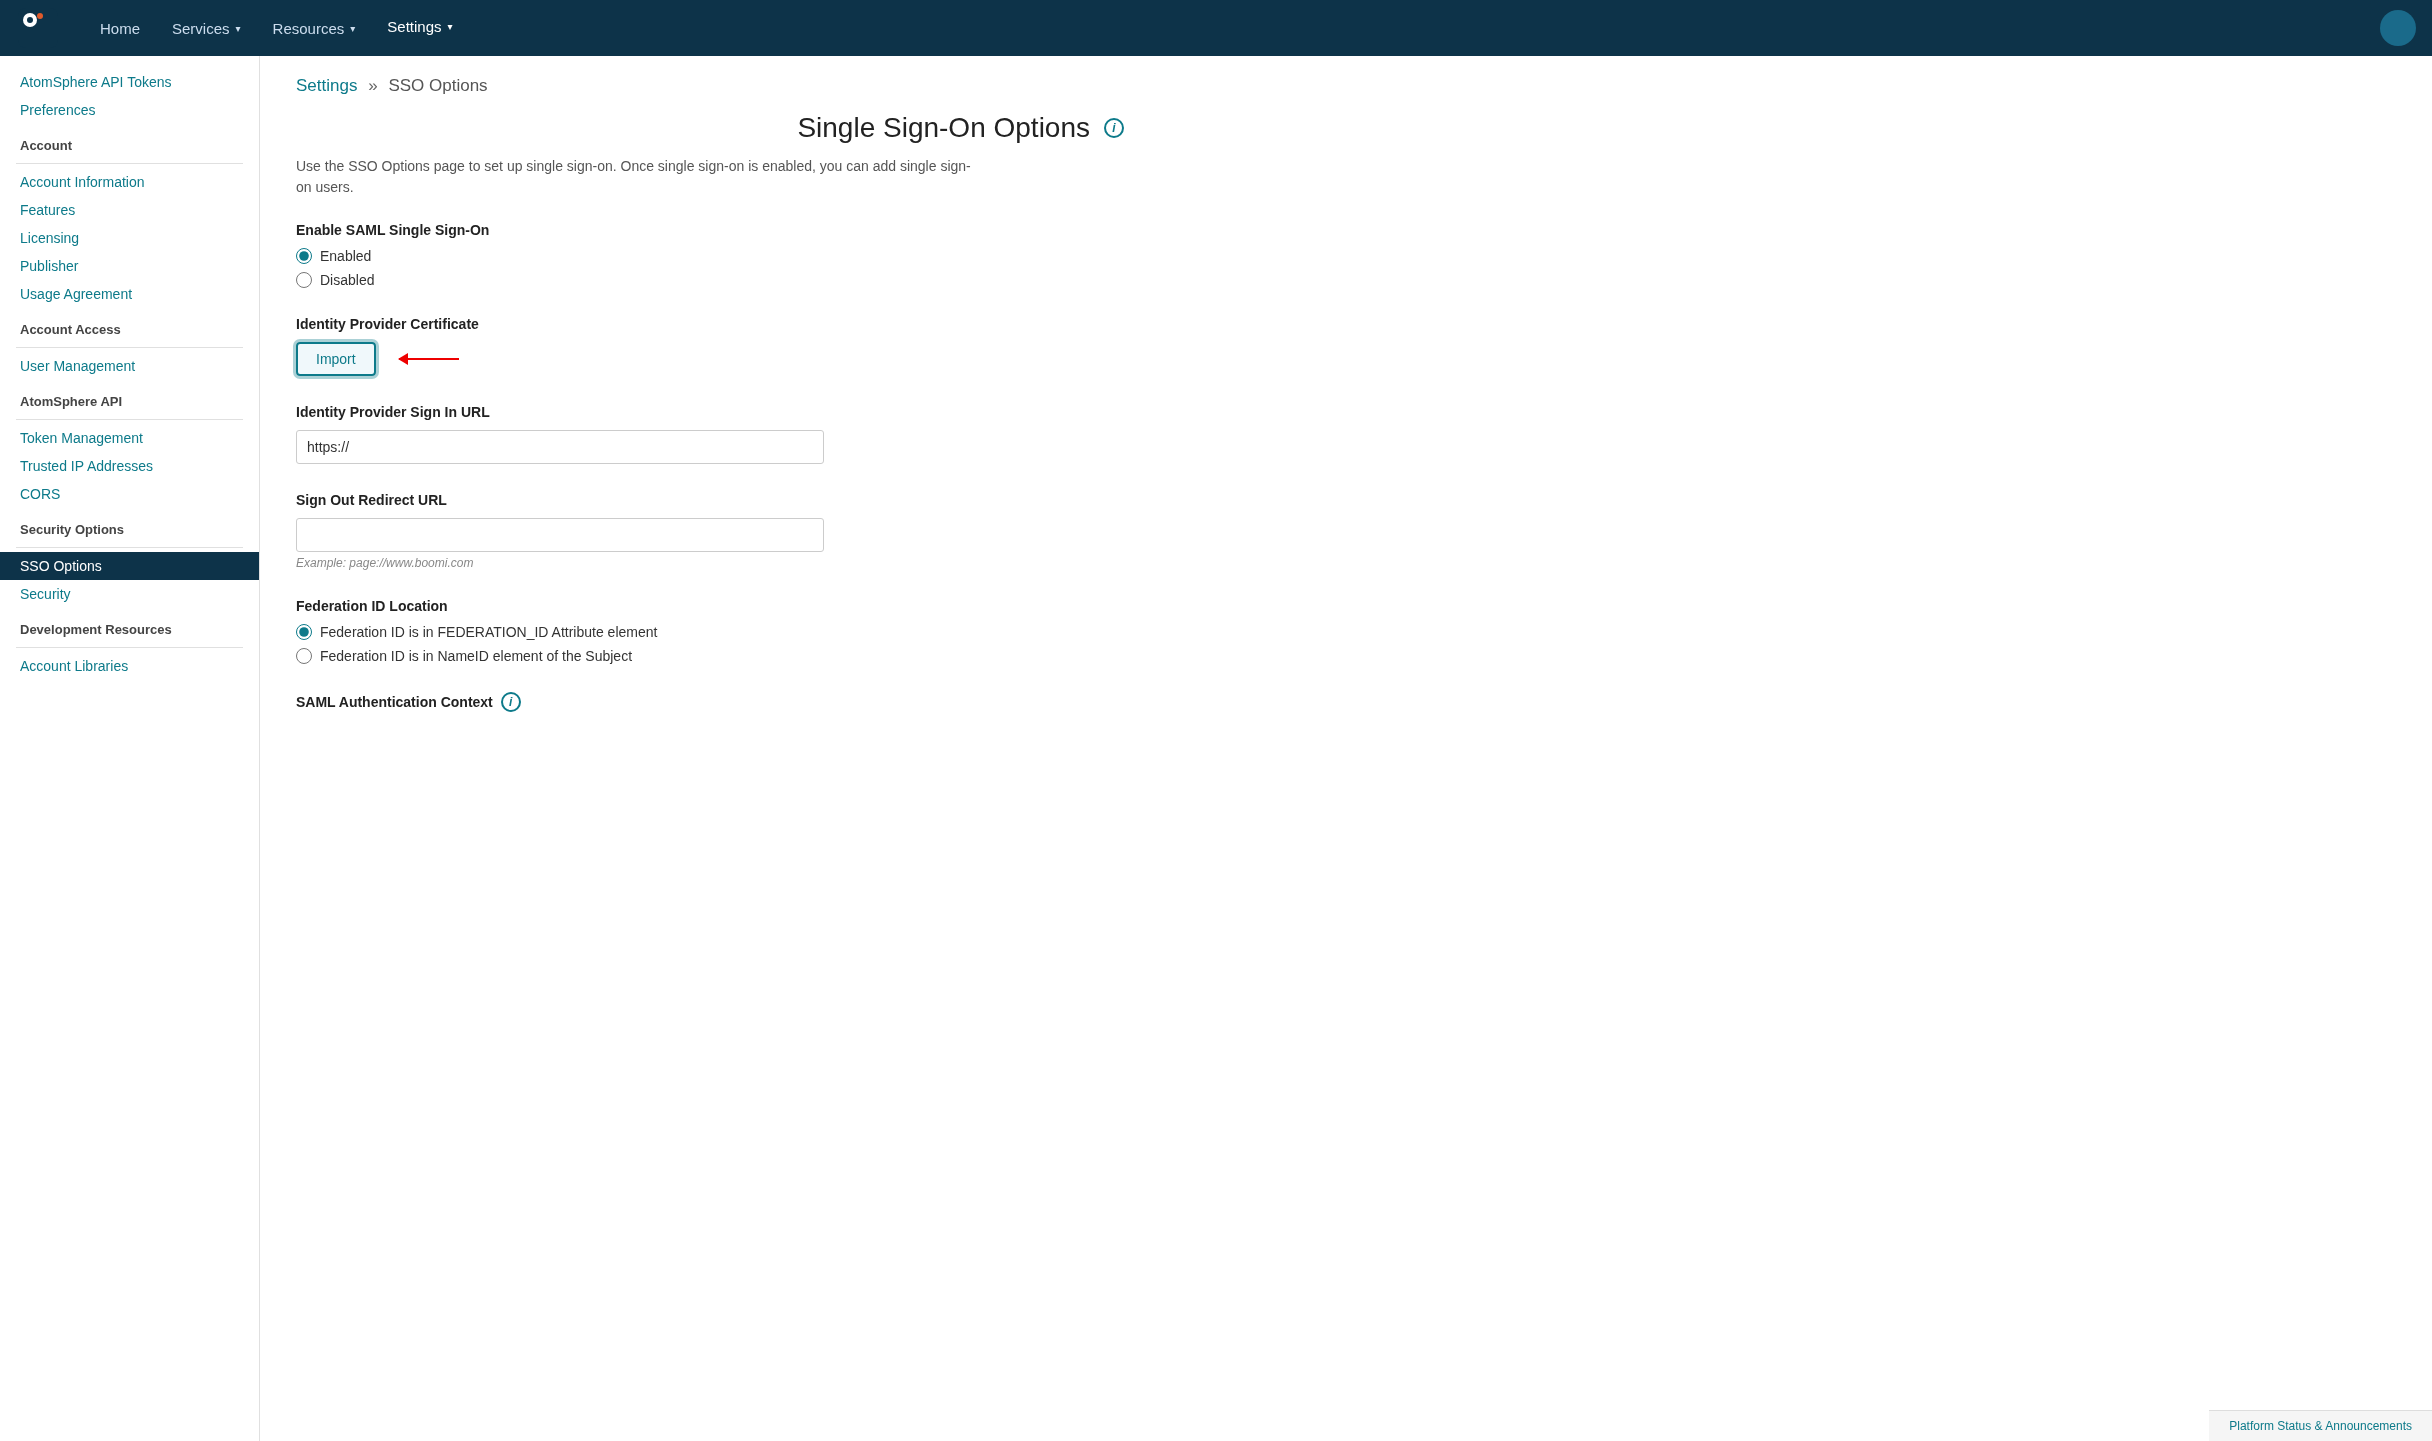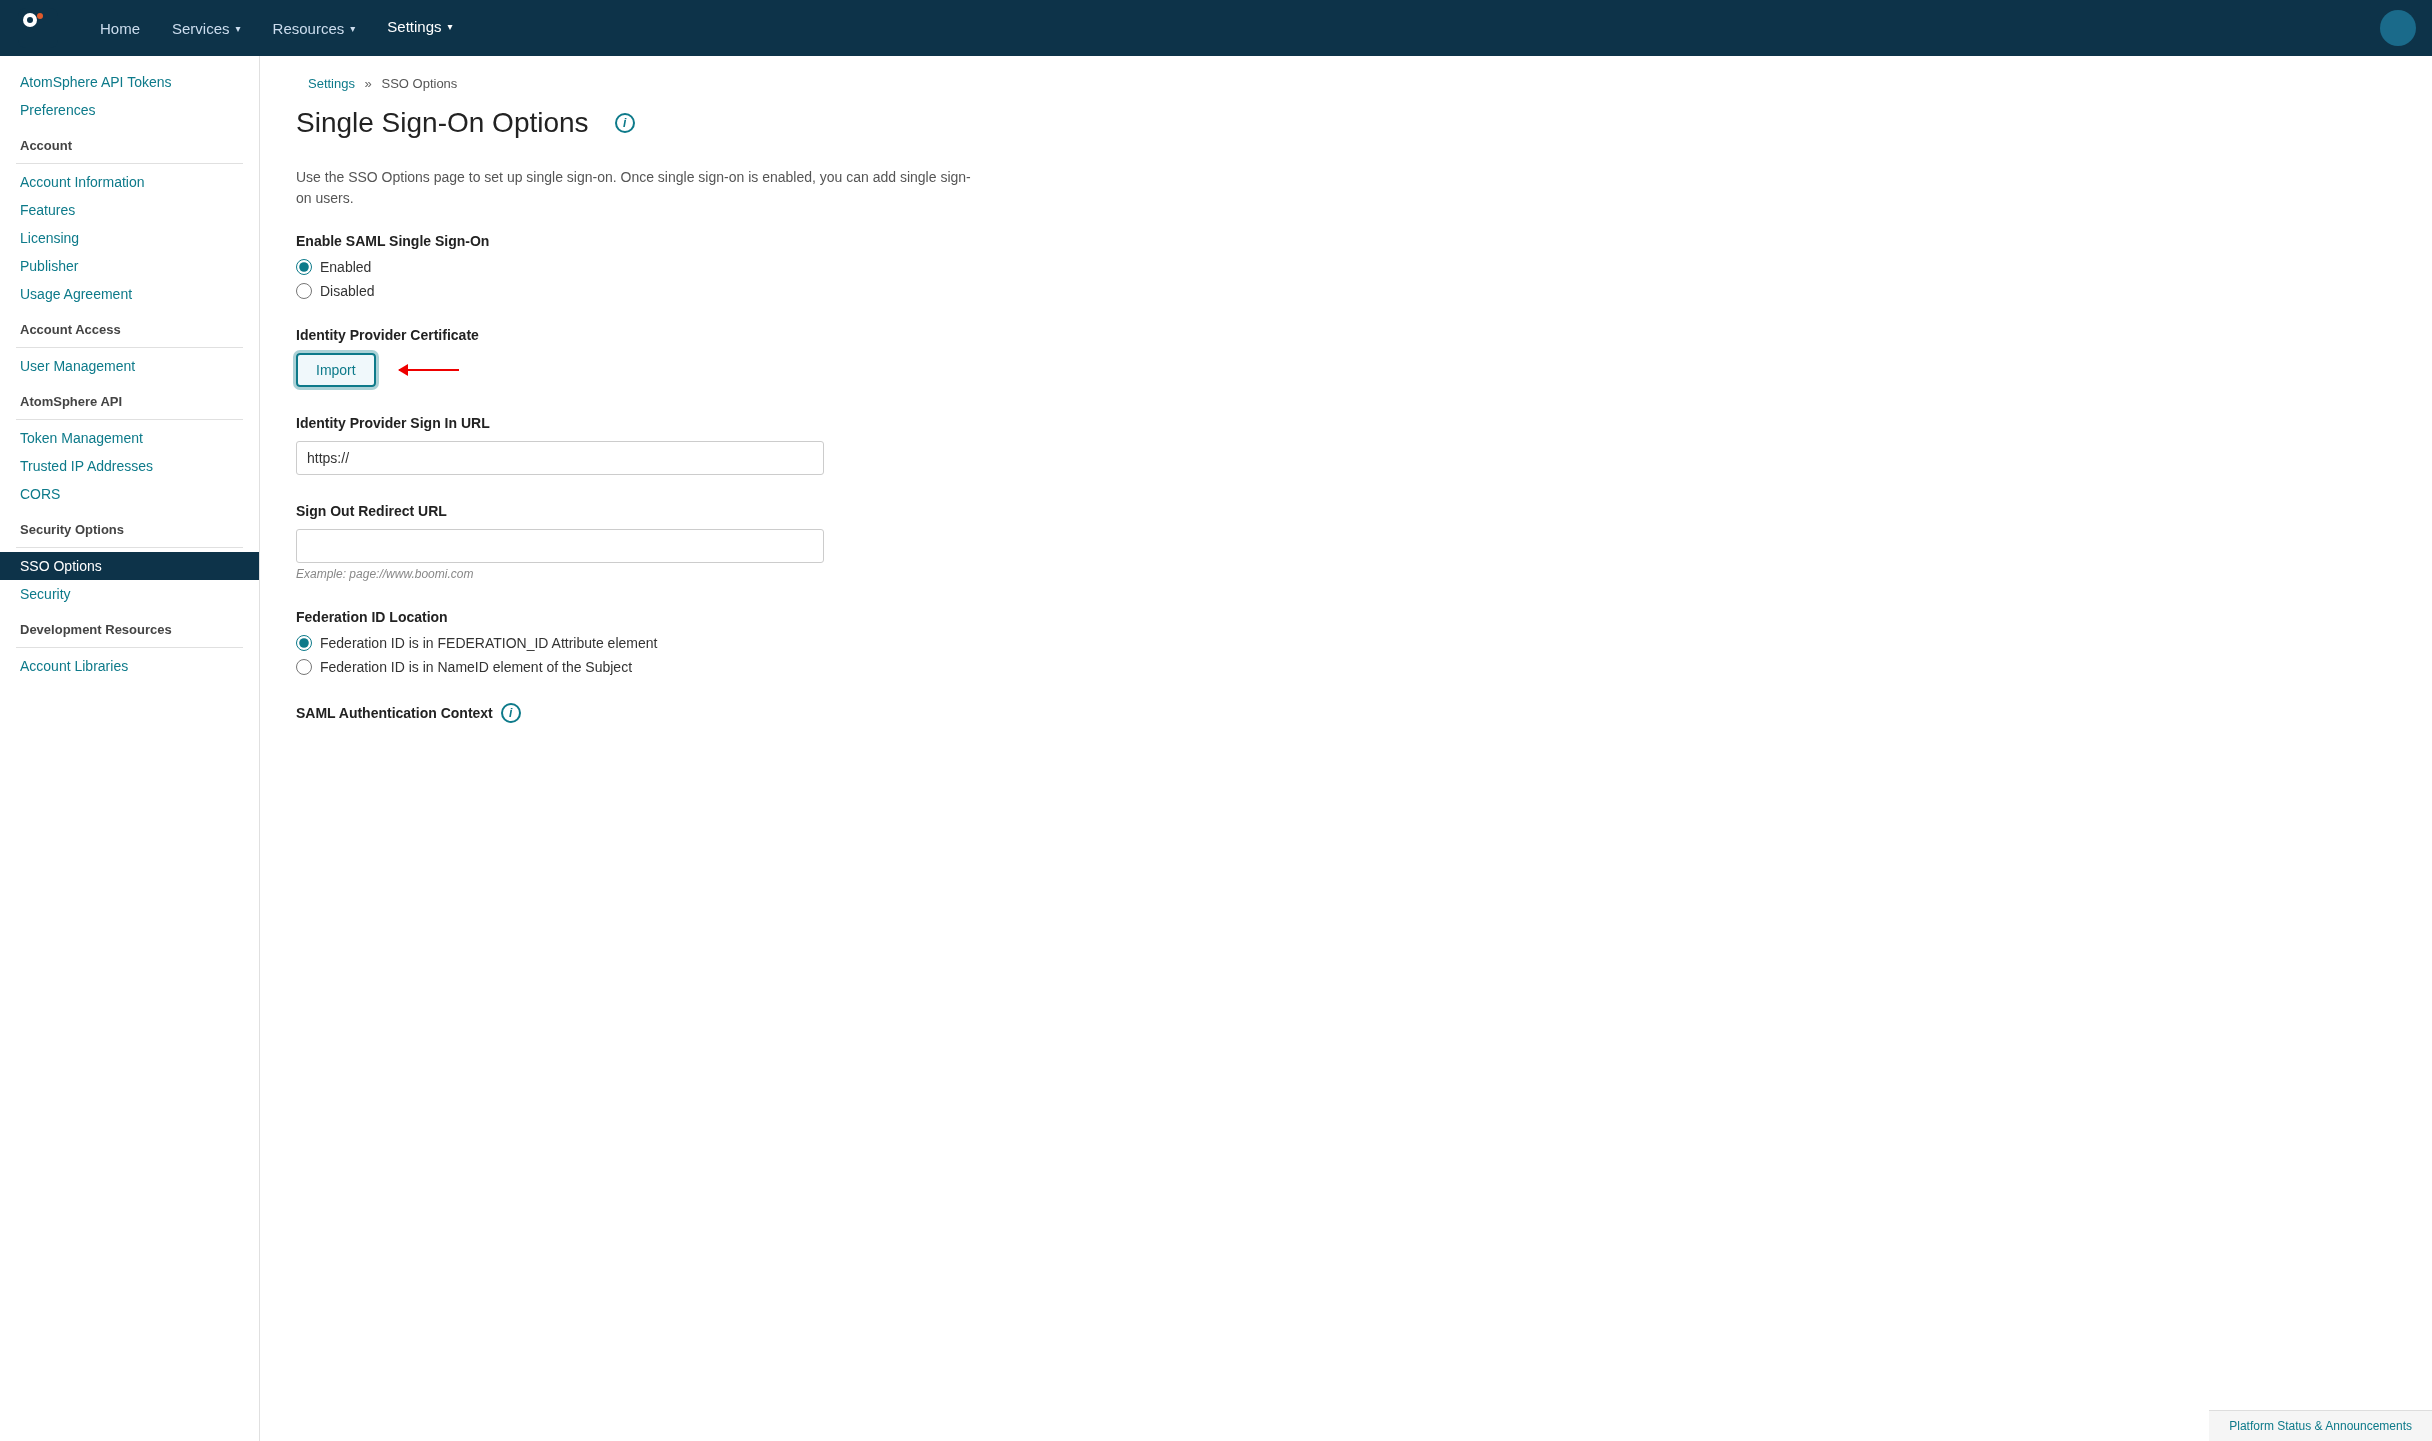--- a/index.html
+++ b/index.html
@@ -100,37 +100,37 @@
       color: #fff;
     }
 
     
     .main-content {
       flex: 1;
       padding: 20px 36px;
       max-width: 900px;
     }
     .breadcrumb {
-      font-size: 13px;
+      font-size: 17px;
       color: #0d7a8a;
       margin-bottom: 16px;
-      margin-left: 12px;
     }
     .breadcrumb a { color: #0d7a8a; text-decoration: none; cursor: pointer; }
     .breadcrumb .sep { color: #666; margin: 0 6px; }
     .breadcrumb .current { color: #555; }
 
     .page-title {
       font-size: 28px;
       font-weight: normal;
       color: #222;
       display: flex;
       align-items: center;
-      gap: 26px;
-      margin-bottom: 28px;
+      gap: 14px;
+      margin-bottom: 12px;
+      justify-content: flex-end;
     }
     .info-icon {
       width: 20px; height: 20px;
       border-radius: 50%;
       border: 2px solid #0d7a8a;
       color: #0d7a8a;
       display: inline-flex;
       align-items: center;
       justify-content: center;
       font-size: 12px;

